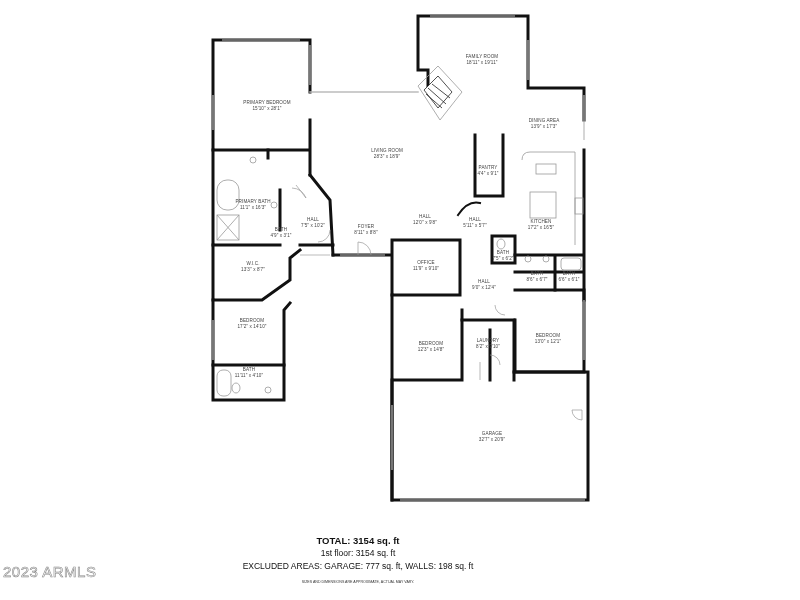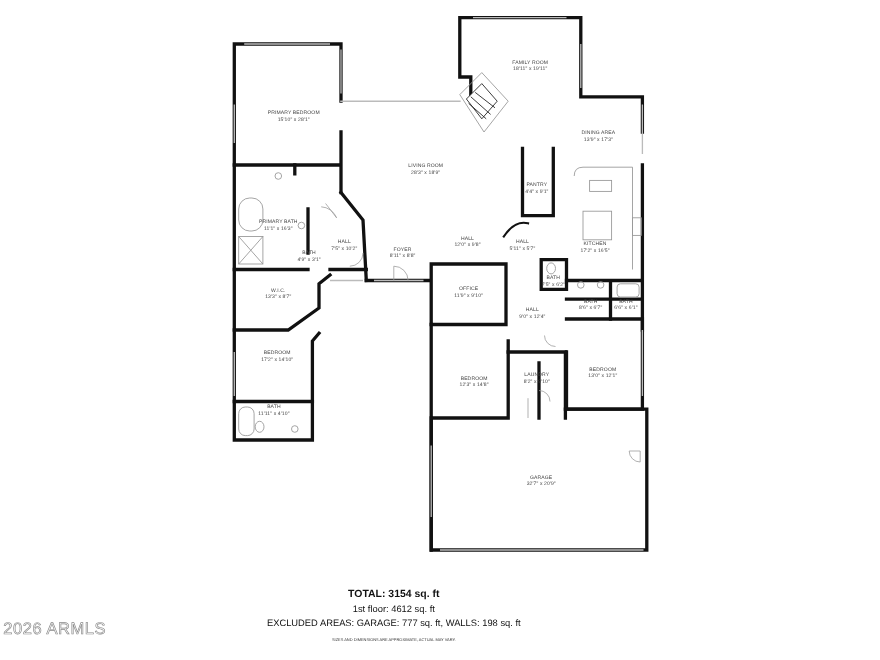--- a/index.html
+++ b/index.html
@@ -191,16 +191,16 @@
 <div class="room-label" style="left:249px;top:373px">
     <span class="nm">BATH</span>
     <span class="dm">11'11" x 4'10"</span>
   </div>
 <div class="room-label" style="left:492px;top:437px">
     <span class="nm">GARAGE</span>
     <span class="dm">32'7" x 20'9"</span>
   </div>
 
 <div class="summary total">TOTAL: 3154 sq. ft</div>
-<div class="summary floor">1st floor: 4612 sq. ft</div>
+<div class="summary floor">1st floor: 3154 sq. ft</div>
 <div class="summary excluded">EXCLUDED AREAS: GARAGE: 777 sq. ft, WALLS: 198 sq. ft</div>
 <div class="summary disclaimer">SIZES AND DIMENSIONS ARE APPROXIMATE, ACTUAL MAY VARY.</div>
-<div class="watermark">2026 ARMLS</div>
+<div class="watermark">2023 ARMLS</div>
 
 </body></html>

